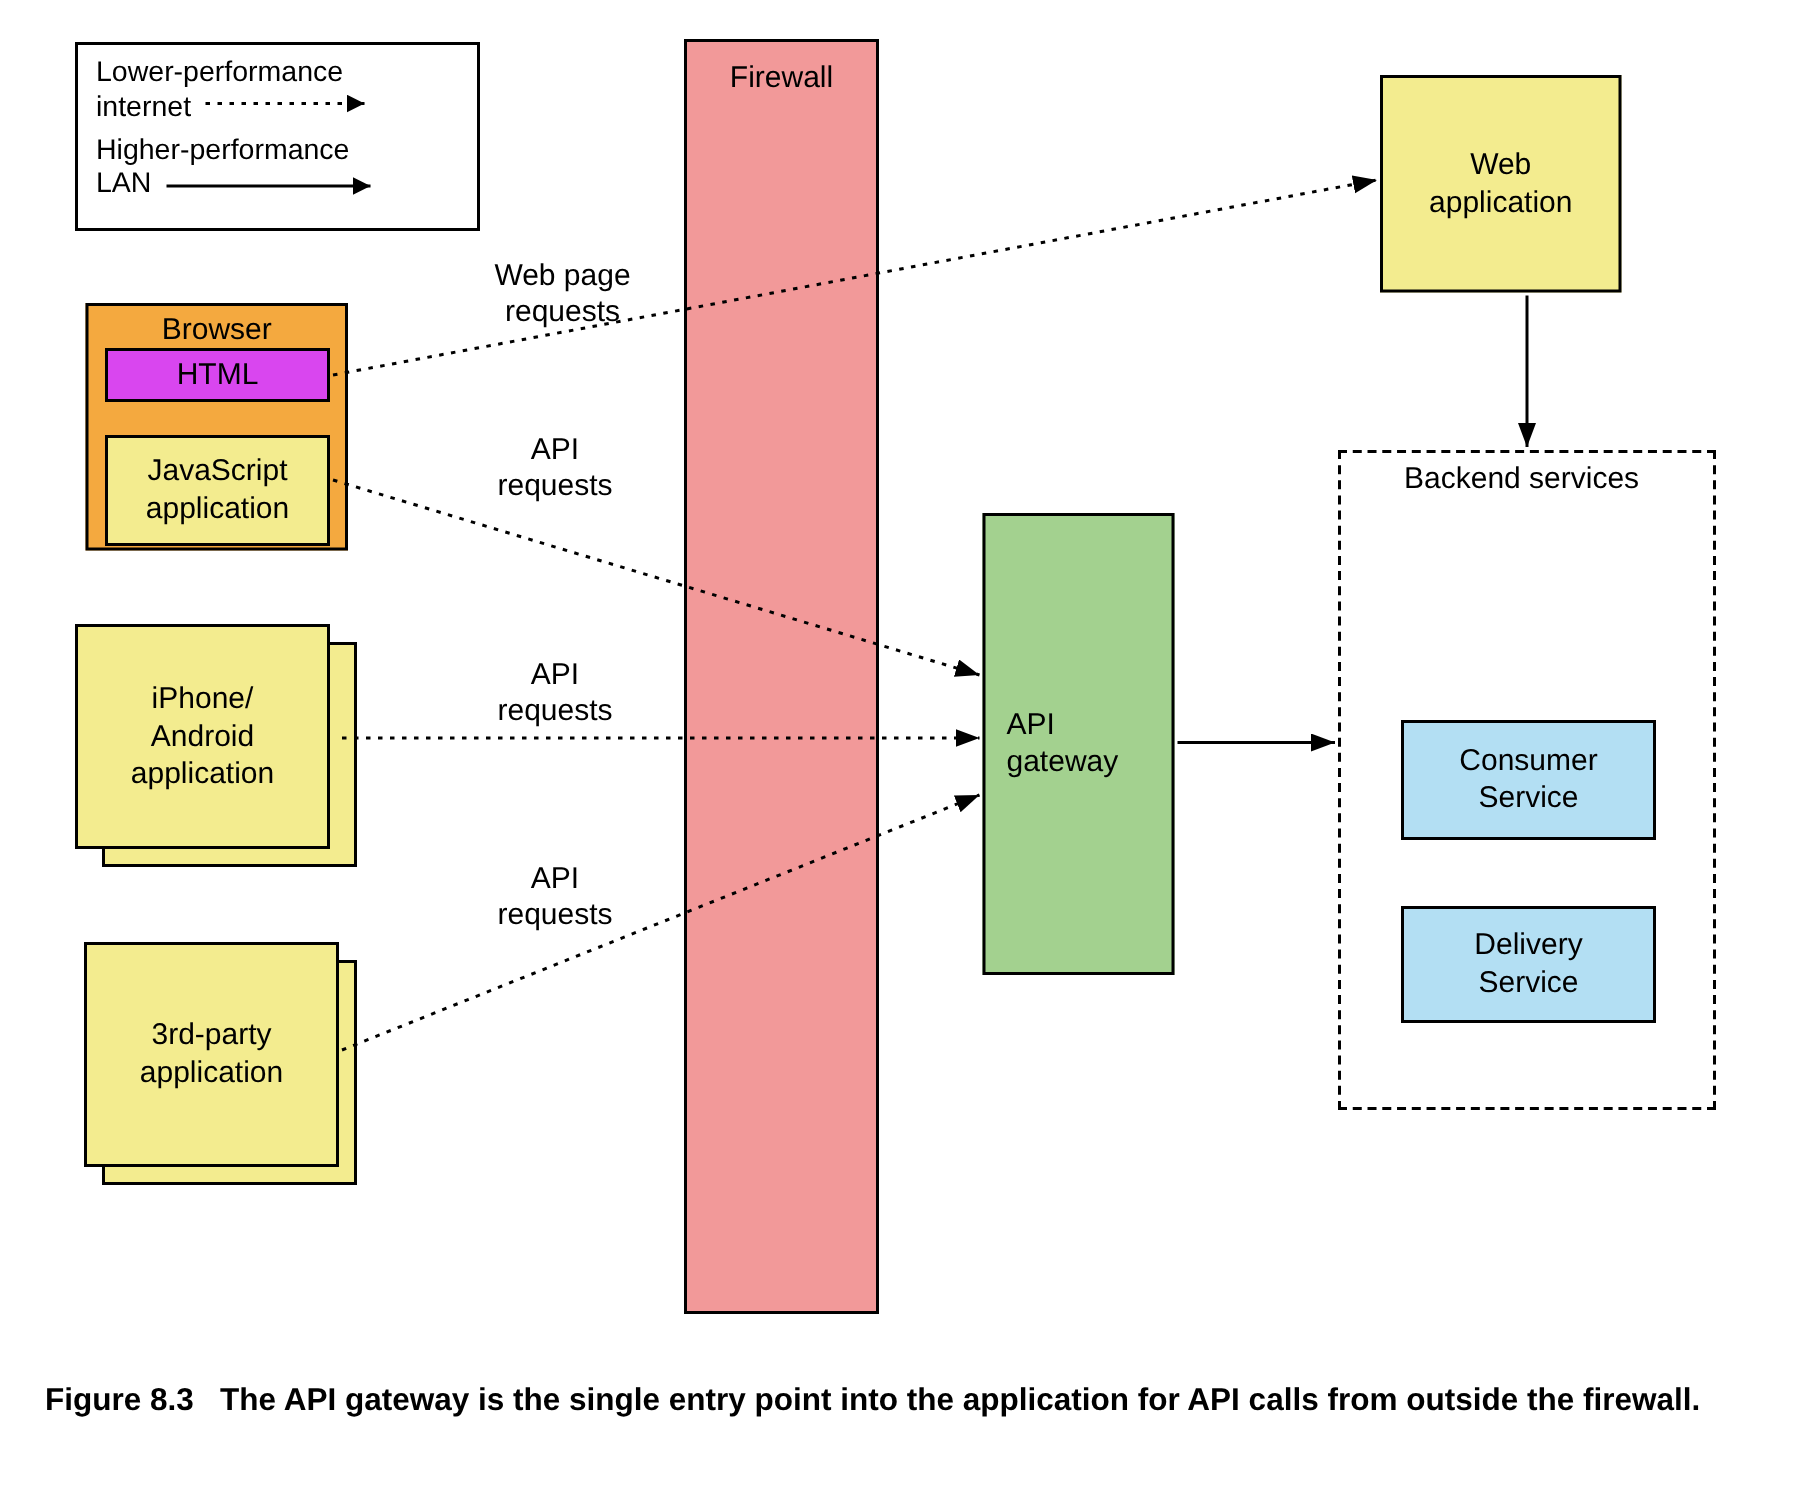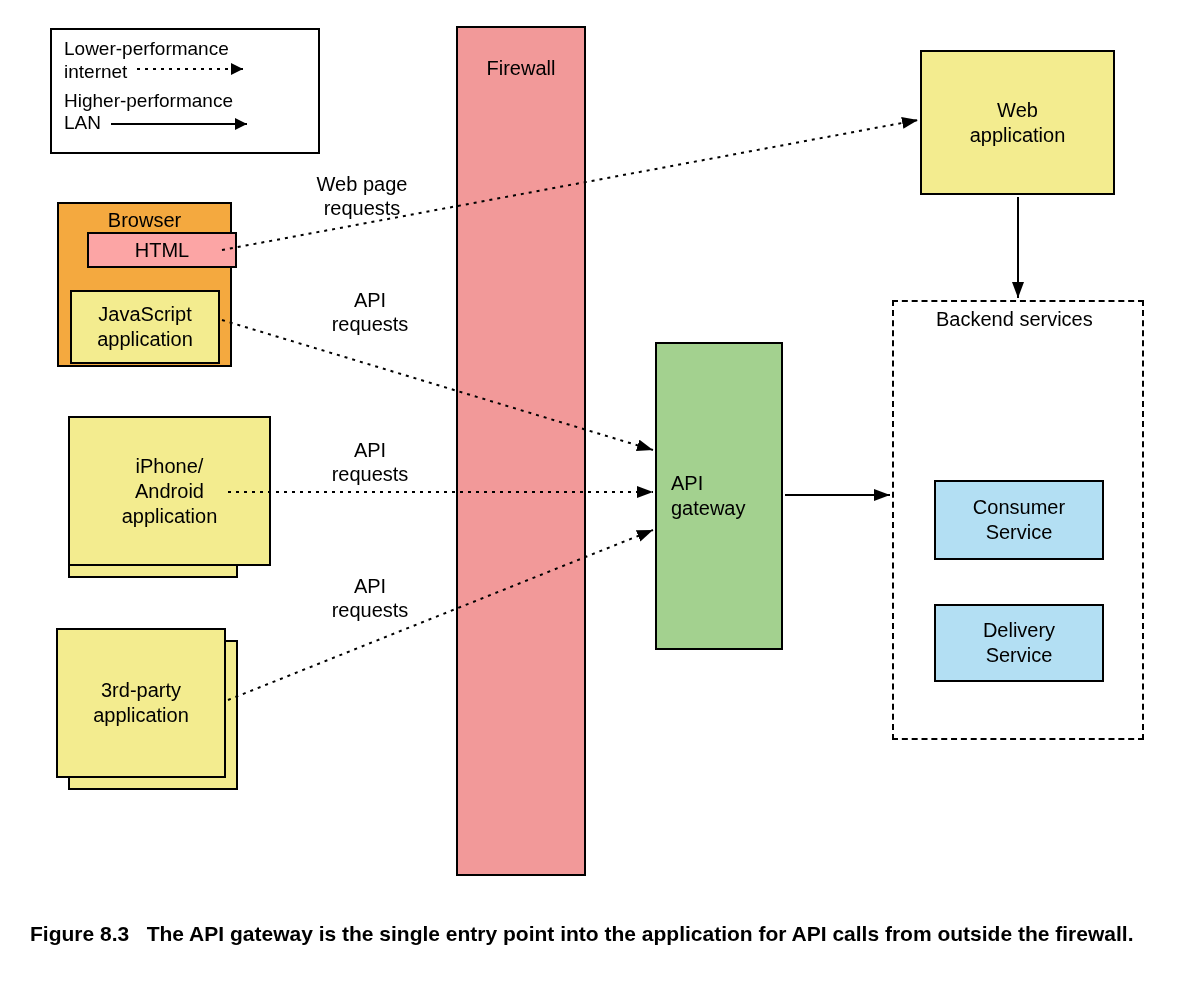--- a/index.html
+++ b/index.html
@@ -22,21 +22,21 @@
     display: flex;
     align-items: center;
     justify-content: center;
     flex-direction: column;
     font-size: 20px;
     line-height: 1.25;
     padding: 4px 6px;
   }
   .yellow   { background: #f3ec8f; }
   .orange   { background: #f4a93f; }
-  .white    { background: #fca5a5; margin-left: 17px; }
+  .white    { background: #d946ef; }
   .pink     { background: #f29999; }
   .green    { background: #a3d18f; }
   .lightblue{ background: #b3dff3; }
 
   .legend {
     position: absolute;
     left: 50px; top: 28px;
     width: 270px; height: 126px;
     border: 2px solid #000;
     box-sizing: border-box;
@@ -128,59 +128,59 @@
   </div>
   <div class="box white" style="left:70px; top:232px; width:150px; height:36px;">
     <span>HTML</span>
   </div>
   <div class="box yellow" style="left:70px; top:290px; width:150px; height:74px;">
     <span>JavaScript</span>
     <span>application</span>
   </div>
 
   <div class="box yellow" style="left:68px; top:428px; width:170px; height:150px;"></div>
-  <div class="box yellow" style="left:68px; top:416px; width:203px; height:150px;">
+  <div class="box yellow" style="left:50px; top:416px; width:170px; height:150px;">
     <span>iPhone/</span>
     <span>Android</span>
     <span>application</span>
   </div>
 
   <div class="box yellow" style="left:68px; top:640px; width:170px; height:150px;"></div>
   <div class="box yellow" style="left:56px; top:628px; width:170px; height:150px;">
     <span>3rd-party</span>
     <span>application</span>
   </div>
 
-  <div class="box pink" style="left:456px; top:26px; width:130px; height:850px; align-items:center; justify-content:flex-start; padding-top:28px;">
+  <div class="box pink" style="left:456px; top:26px; width:130px; height:850px; align-items:center; justify-content:flex-start; padding-top:12px;">
     <span>Firewall</span>
   </div>
 
   <div class="box green" style="left:655px; top:342px; width:128px; height:308px; justify-content:center; align-items:flex-start; padding-left:14px; text-align:left;">
     <span>API</span>
     <span>gateway</span>
   </div>
 
-  <div class="box yellow" style="left:920px; top:50px; width:195px; height:145px;">
+  <div class="box yellow" style="left:920px; top:50px; width:161px; height:145px;">
     <span>Web</span>
     <span>application</span>
   </div>
 
   <div class="dashed-box" style="left:892px; top:300px; width:252px; height:440px;"></div>
   <div class="backend-title" style="left:904px; top:308px;">Backend services</div>
 
   <div class="box lightblue" style="left:934px; top:480px; width:170px; height:80px;">
     <span>Consumer</span>
     <span>Service</span>
   </div>
   <div class="box lightblue" style="left:934px; top:604px; width:170px; height:78px;">
     <span>Delivery</span>
     <span>Service</span>
   </div>
 
-  <div class="txt" style="left:302px; top:172px; width:120px;">
+  <div class="txt" style="left:315px; top:172px; width:120px;">
     <span>Web page</span><br>
     <span>requests</span>
   </div>
   <div class="txt" style="left:320px; top:288px; width:100px;">
     <span>API</span><br>
     <span>requests</span>
   </div>
   <div class="txt" style="left:320px; top:438px; width:100px;">
     <span>API</span><br>
     <span>requests</span>

